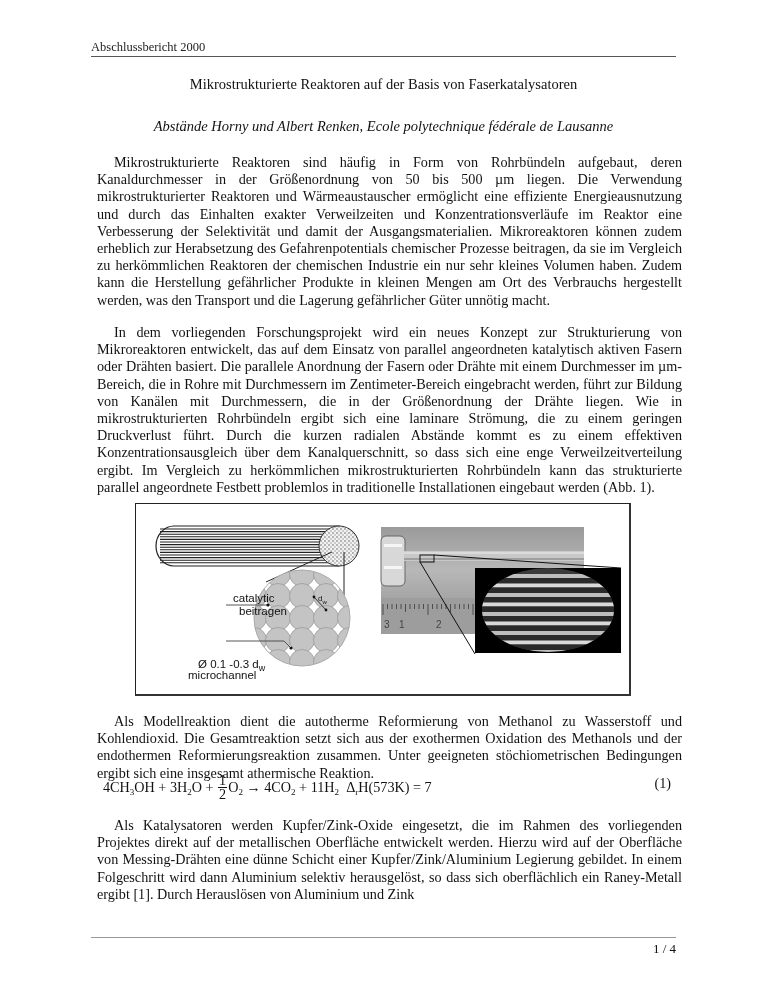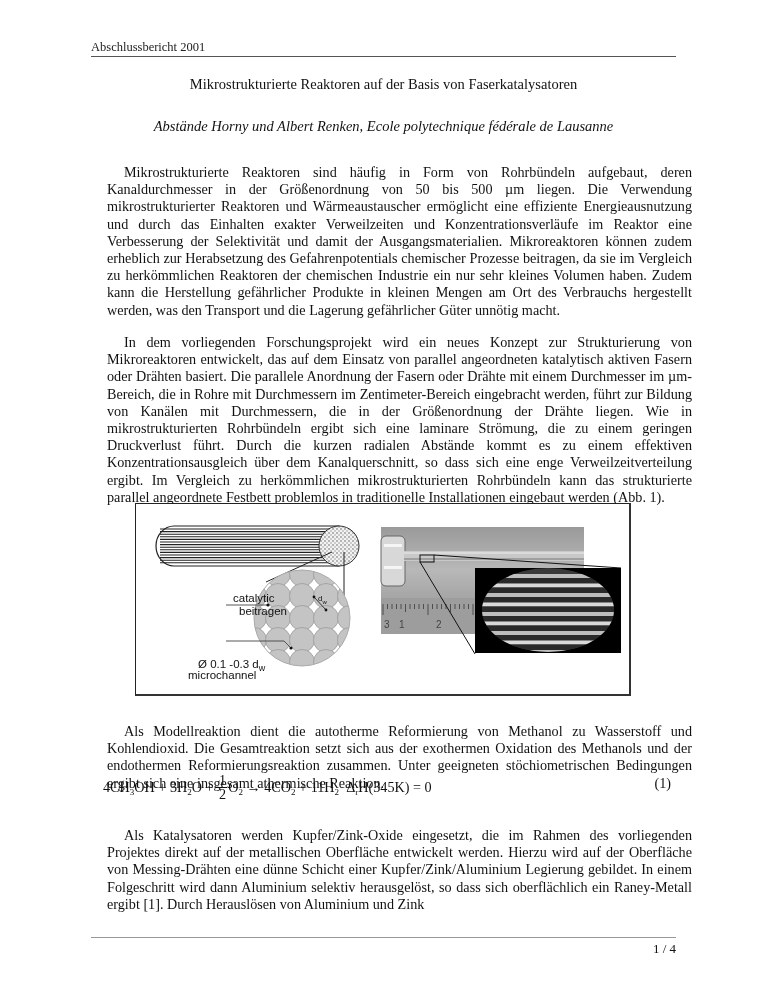--- a/index.html
+++ b/index.html
@@ -6,21 +6,21 @@
   body { width: 768px; height: 994px; position: relative; overflow: hidden; color: #111; }
   .serif { font-family: "Liberation Serif", "DejaVu Serif", serif; }
   .sans { font-family: "Liberation Sans", "DejaVu Sans", sans-serif; }
 
   #running-header { position: absolute; left: 91px; top: 40px; font-size: 12.5px; color: #222; }
   #header-rule { position: absolute; left: 91px; top: 56px; width: 585px; height: 0; border-top: 1px solid #555; }
 
   #title { position: absolute; left: 91px; width: 585px; top: 76px; text-align: center; font-weight: normal; font-size: 14.5px; }
   #authors { position: absolute; left: 91px; width: 585px; top: 118px; text-align: center; font-style: italic; font-size: 14.5px; }
 
-  .para { position: absolute; left: 91px; width: 585px; font-size: 14.2px; line-height: 17.2px; text-align: justify; text-indent: 17px; margin: 16px; }
+  .para { position: absolute; left: 91px; width: 585px; font-size: 14.2px; line-height: 17.2px; text-align: justify; text-indent: 17px; margin: 6px; }
   #p1 { top: 148px; }
   #p2 { top: 318px; }
   #p3 { top: 707px; }
   #p4 { top: 811px; }
 
   #figure { position: absolute; left: 135px; top: 503px; width: 496px; height: 193px; border: 1.5px solid #222; border-right: 2px solid #333; border-bottom: 2px solid #333; background: #fff; box-sizing: border-box; }
   #figure svg { position: absolute; left: 0; top: 0; }
   #fig-caption { position: absolute; left: 14px; top: 167px; font-size: 11.5px; white-space: nowrap; }
   .lbl { position: absolute; font-size: 11.5px; line-height: 13px; white-space: nowrap; }
 
@@ -31,21 +31,21 @@
   .frac .num { display: block; border-bottom: 1px solid #111; padding: 0 1px; }
   .frac .den { display: block; }
   sub { font-size: 9px; vertical-align: -3px; }
 
   #footer-rule { position: absolute; left: 91px; top: 937px; width: 585px; height: 0; border-top: 1.5px solid #999; }
   #page-number { position: absolute; right: 92px; top: 941px; font-size: 13px; margin-left: 42px; }
 </style>
 </head>
 <body>
 
-<div id="running-header" class="serif">Abschlussbericht 2001</div>
+<div id="running-header" class="serif">Abschlussbericht 2000</div>
 <div id="header-rule"></div>
 
 <div id="title" class="serif">Mikrostrukturierte Reaktoren auf der Basis von Faserkatalysatoren</div>
 <div id="authors" class="serif">Abstände Horny und Albert Renken, Ecole polytechnique fédérale de Lausanne</div>
 
 <p id="p1" class="para serif">Mikrostrukturierte Reaktoren sind häufig in Form von Rohrbündeln aufgebaut, deren Kanaldurchmesser in der Größenordnung von 50 bis 500 µm liegen. Die Verwendung mikrostrukturierter Reaktoren und Wärmeaustauscher ermöglicht eine effiziente Energieausnutzung und durch das Einhalten exakter Verweilzeiten und Konzentrationsverläufe im Reaktor eine Verbesserung der Selektivität und damit der Ausgangsmaterialien. Mikroreaktoren können zudem erheblich zur Herabsetzung des Gefahrenpotentials chemischer Prozesse beitragen, da sie im Vergleich zu herkömmlichen Reaktoren der chemischen Industrie ein nur sehr kleines Volumen haben. Zudem kann die Herstellung gefährlicher Produkte in kleinen Mengen am Ort des Verbrauchs hergestellt werden, was den Transport und die Lagerung gefährlicher Güter unnötig macht.</p>
 <p id="p2" class="para serif">In dem vorliegenden Forschungsprojekt wird ein neues Konzept zur Strukturierung von Mikroreaktoren entwickelt, das auf dem Einsatz von parallel angeordneten katalytisch aktiven Fasern oder Drähten basiert. Die parallele Anordnung der Fasern oder Drähte mit einem Durchmesser im µm-Bereich, die in Rohre mit Durchmessern im Zentimeter-Bereich eingebracht werden, führt zur Bildung von Kanälen mit Durchmessern, die in der Größenordnung der Drähte liegen. Wie in mikrostrukturierten Rohrbündeln ergibt sich eine laminare Strömung, die zu einem geringen Druckverlust führt. Durch die kurzen radialen Abstände kommt es zu einem effektiven Konzentrationsausgleich über dem Kanalquerschnitt, so dass sich eine enge Verweilzeitverteilung ergibt. Im Vergleich zu herkömmlichen mikrostrukturierten Rohrbündeln kann das strukturierte parallel angeordnete Festbett problemlos in traditionelle Installationen eingebaut werden (Abb. 1).</p>
 
 <div id="figure">
   <svg width="496" height="193" viewBox="0 0 496 193">
@@ -249,20 +249,20 @@
   <div class="lbl sans" style="left:103px; top:101px;">beitragen</div>
   <div class="lbl sans" style="left:52px; top:125px;margin-top:40px;"><span>microchannel</span></div>
   <div class="lbl sans" style="left:62px; top:154px;"><span>Ø 0.1 -0.3 d</span><sub>w</sub></div>
   <div class="lbl sans" style="left:182px; top:88px; font-size:8px;"><span>d</span><sub style="font-size:6px">w</sub></div>
 
 </div>
 
 <p id="p3" class="para serif">Als Modellreaktion dient die autotherme Reformierung von Methanol zu Wasserstoff und Kohlendioxid. Die Gesamtreaktion setzt sich aus der exothermen Oxidation des Methanols und der endothermen Reformierungsreaktion zusammen. Unter geeigneten stöchiometrischen Bedingungen ergibt sich eine insgesamt athermische Reaktion.</p>
 
 <div id="equation" class="serif">
-  <span id="eq-body"><span>4CH</span><sub>3</sub><span>OH + 3H</span><sub>2</sub><span>O + </span><span class="frac"><span class="num">1</span><span class="den">2</span></span><span>O</span><sub>2</sub><span> → 4CO</span><sub>2</sub><span> + 11H</span><sub>2</sub><span style="white-space:pre">  Δ</span><sub>r</sub><span>H(345K) = 0</span></span>
+  <span id="eq-body"><span>4CH</span><sub>3</sub><span>OH + 3H</span><sub>2</sub><span>O + </span><span class="frac"><span class="num">1</span><span class="den">2</span></span><span>O</span><sub>2</sub><span> → 4CO</span><sub>2</sub><span> + 11H</span><sub>2</sub><span style="white-space:pre">  Δ</span><sub>r</sub><span>H(573K) = 7</span></span>
   <span id="eq-number">(1)</span>
 </div>
 
 <p id="p4" class="para serif">Als Katalysatoren werden Kupfer/Zink-Oxide eingesetzt, die im Rahmen des vorliegenden Projektes direkt auf der metallischen Oberfläche entwickelt werden. Hierzu wird auf der Oberfläche von Messing-Drähten eine dünne Schicht einer Kupfer/Zink/Aluminium Legierung gebildet. In einem Folgeschritt wird dann Aluminium selektiv herausgelöst, so dass sich oberflächlich ein Raney-Metall ergibt [1]. Durch Herauslösen von Aluminium und Zink</p>
 
 <div id="footer-rule"></div>
 <div id="page-number" class="serif">1 / 4</div>
 
 </body></html>

